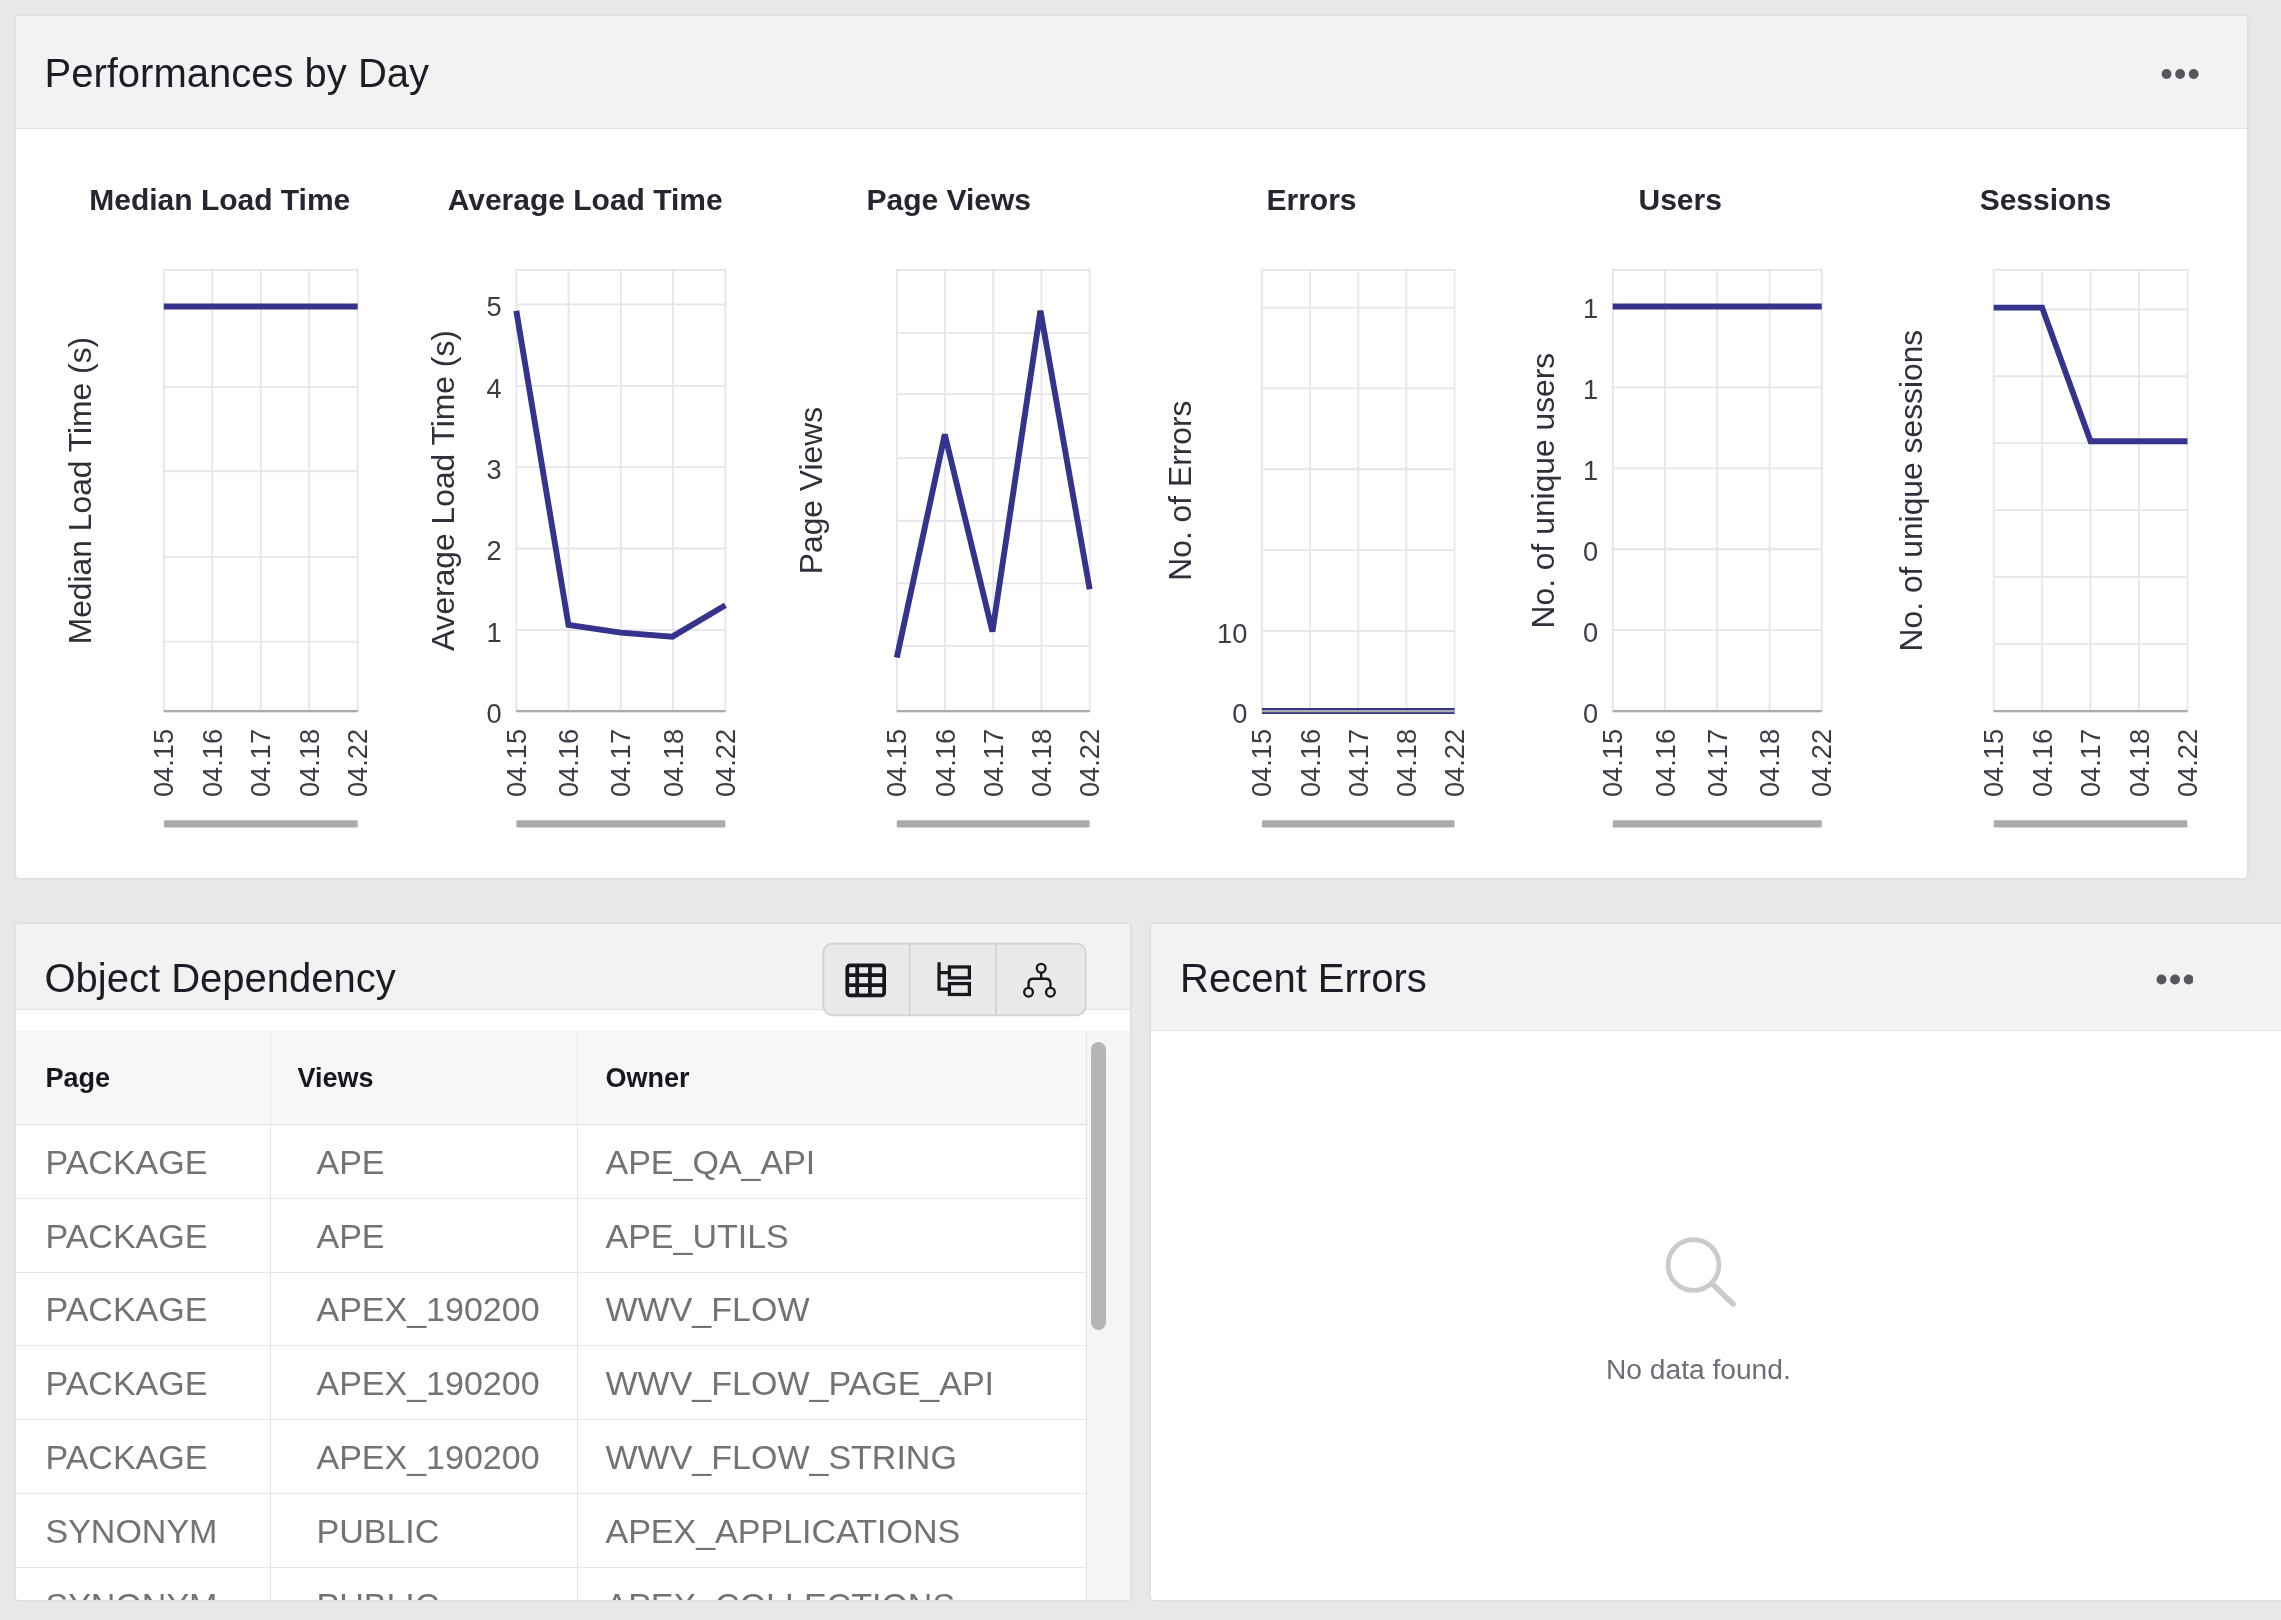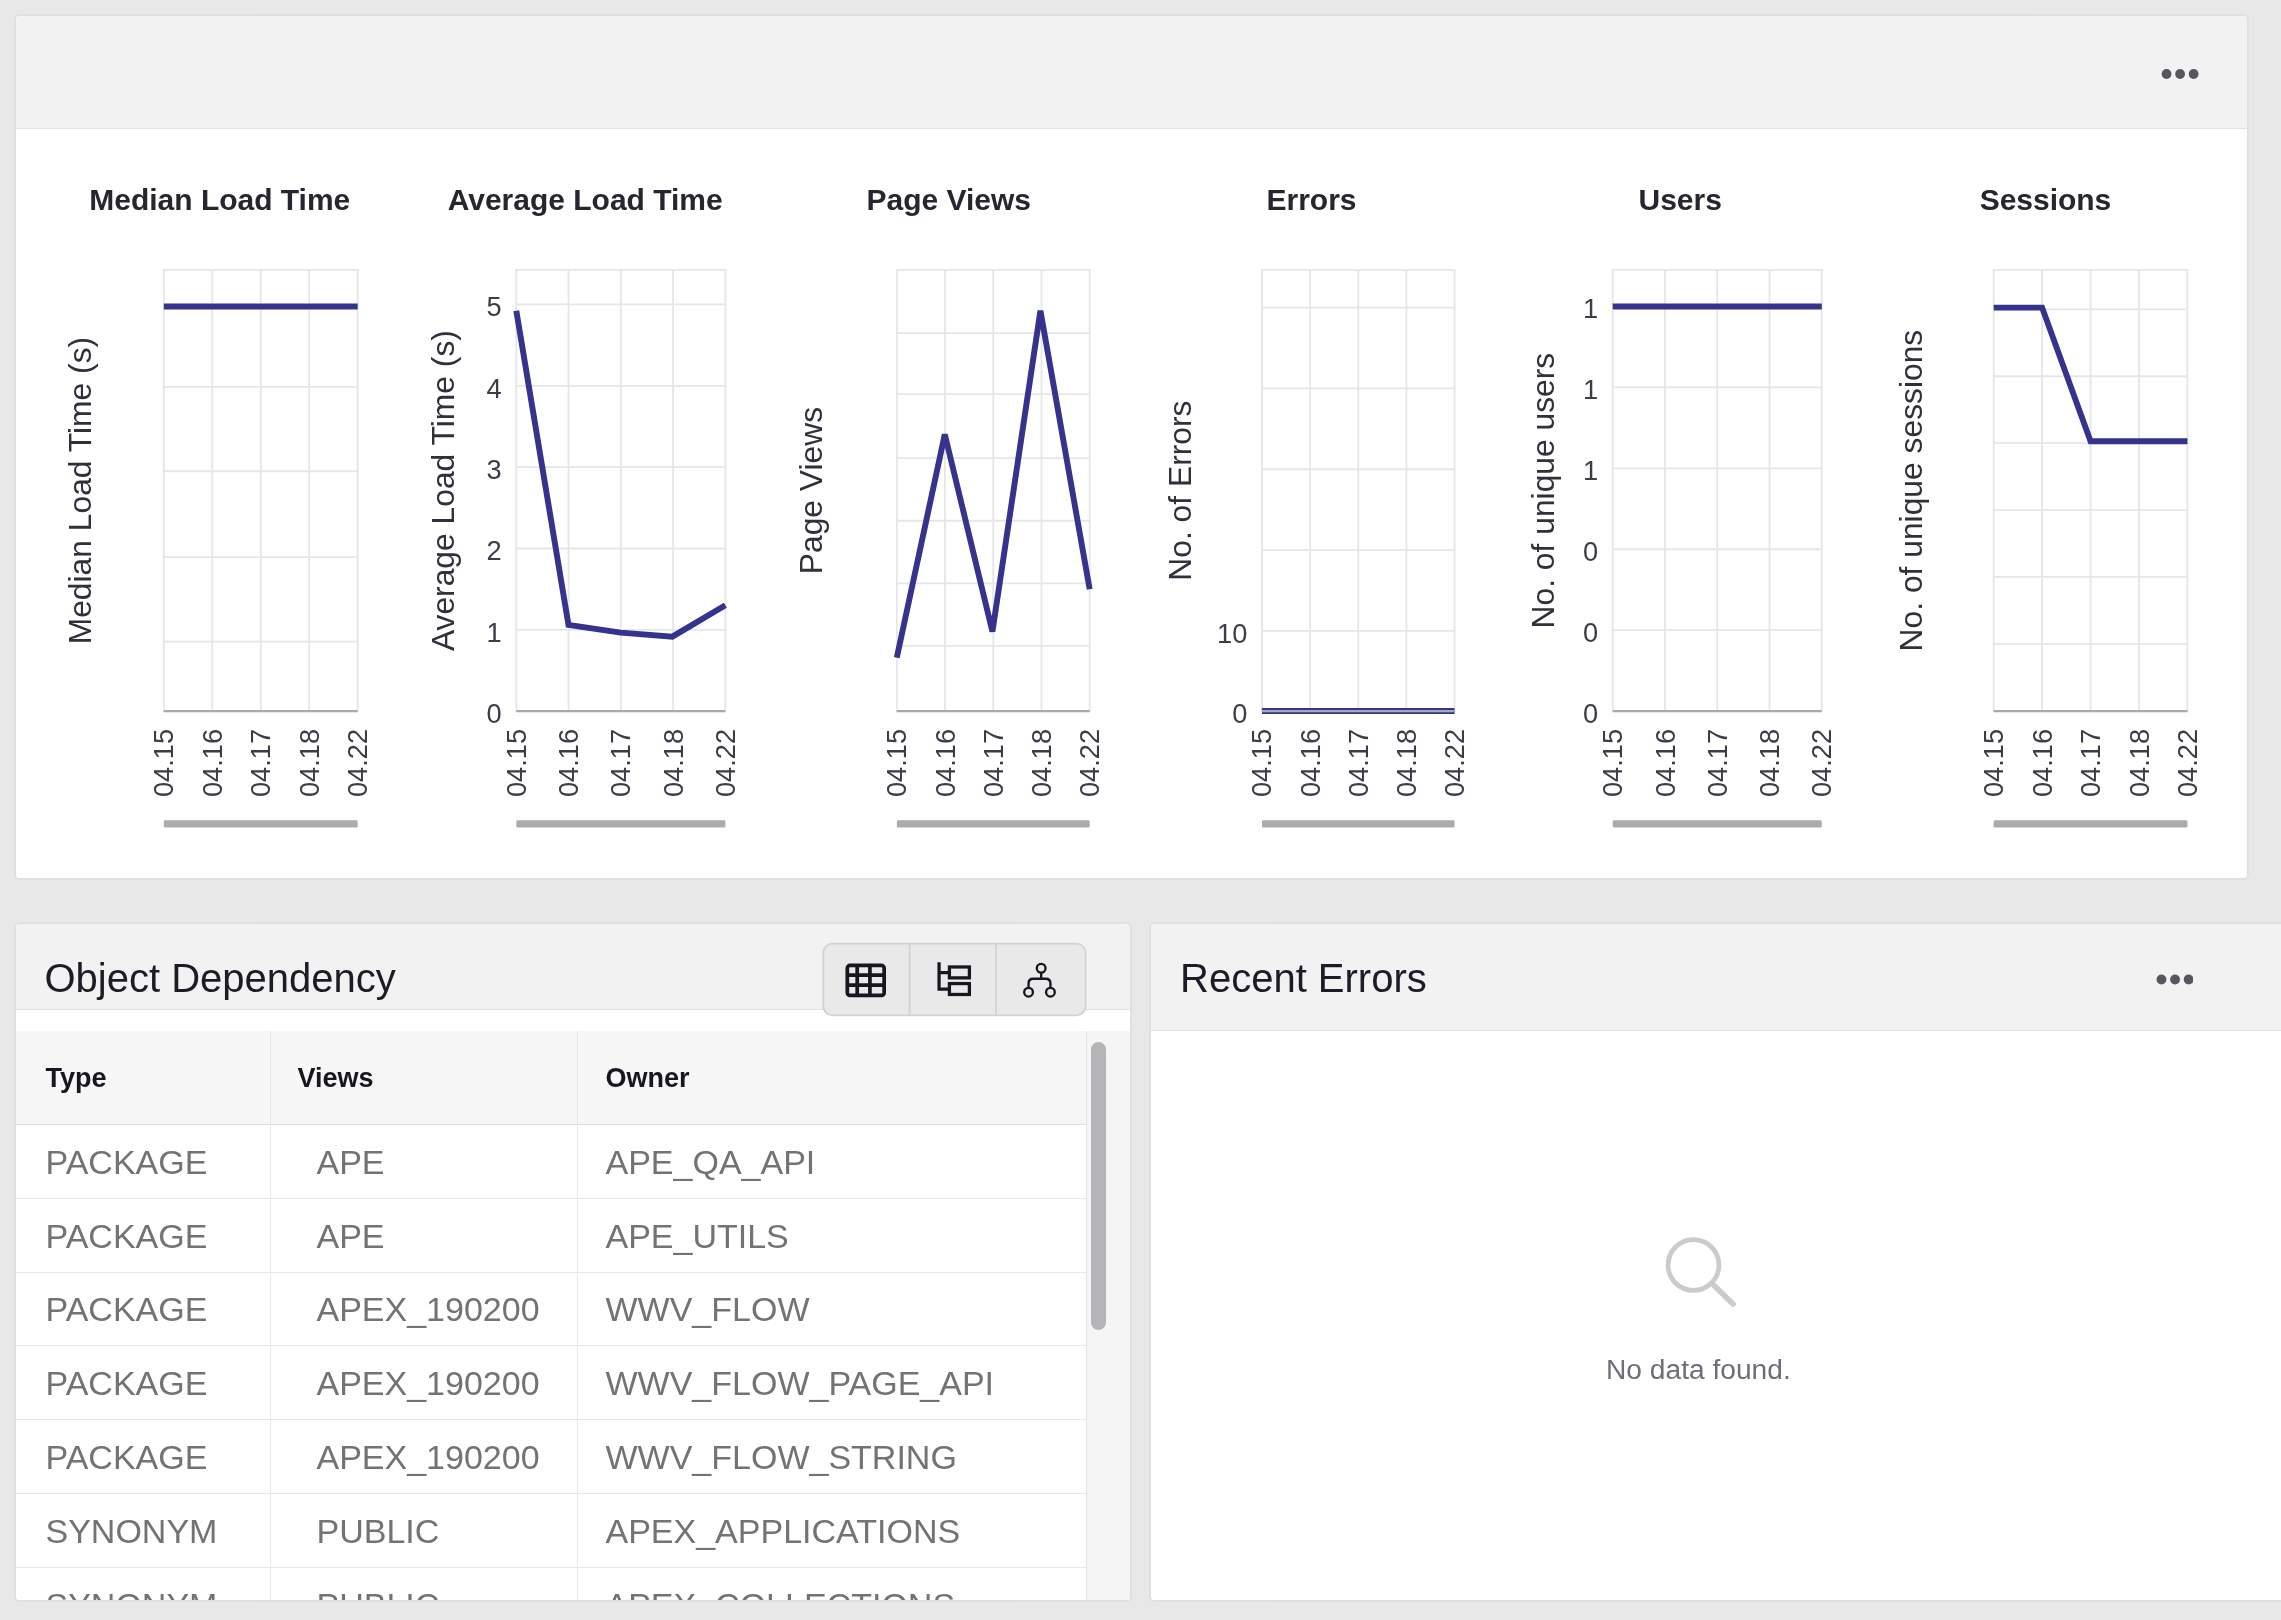--- a/index.html
+++ b/index.html
@@ -16,20 +16,21 @@
   .tr { position:absolute; left:0; width:1070px; border-bottom:1.8px solid #e8e8ea; font-size:34px; color:#737373; }
   .c1 { left:30px; } .c2 { left:282px;margin-left:19px; } .c3 { left:590px; }
   .colb { position:absolute; top:0; bottom:0; width:1.8px; background:#e8e8ea; }
   .gutter { position:absolute; top:0; bottom:0; right:0; width:44px; background:#f5f5f6; border-left:1.8px solid #e3e3e5; }
   .thumb { position:absolute; background:#b5b5b8; border-radius:8.2px; }
 </style></head>
 <body>
 
 <div class="card" style="left:15.5px;top:16.4px;width:2231px;height:862px">
   <div class="hd" style="height:113px">
+    <span class="t" style="top:35px">Performances by Day</span>
     <svg class="menudots" style="left:2141px;top:48px" width="42" height="20" viewBox="0 0 46 22">
         <circle cx="10.4" cy="11" r="5.4" fill="#55565e"></circle>
         <circle cx="25.3" cy="11" r="5.4" fill="#55565e"></circle>
         <circle cx="40.2" cy="11" r="5.4" fill="#55565e"></circle>
       </svg>
   </div>
   <svg width="2231" height="749" viewBox="0 0 2454 824" style="position:absolute;left:0;top:113px;" font-family="Liberation Sans, sans-serif">
 <g stroke="#e6e6ea" stroke-width="2" fill="none">
 <rect x="162.4" y="155" width="213.3" height="485.5"></rect>
 <line x1="215.7" y1="155" x2="215.7" y2="640.5"></line>
@@ -198,21 +199,21 @@
           <g stroke="#17171f" stroke-width="2.6" fill="none">
             <circle cx="241.5" cy="28.6" r="4.8"></circle>
             <circle cx="227.6" cy="55" r="4.8"></circle>
             <circle cx="251.7" cy="55" r="4.8"></circle>
             <path d="M241.5,33.4 V40.2 M227.6,50.2 V45.4 Q227.6,40.2 232.8,40.2 H246.5 Q251.7,40.2 251.7,45.4 V50.2"></path>
           </g>
         </svg></div>
   </div>
   <div style="position:absolute;left:0;top:107px;right:0;bottom:0;background:#fff">
     <div class="thead">
-      <span style="left:30px">Type</span>
+      <span style="left:30px">Page</span>
         <span style="left:282px">Views</span>
         <span style="left:590px">Owner</span>
     </div>
     <div class="tr" style="top:94px;height:74px">
         <span class="c1">PACKAGE</span>
         <span class="c2">APE</span>
         <span class="c3">APE_QA_API</span>
       </div>
 <div class="tr" style="top:168px;height:74px">
         <span class="c1">PACKAGE</span>

